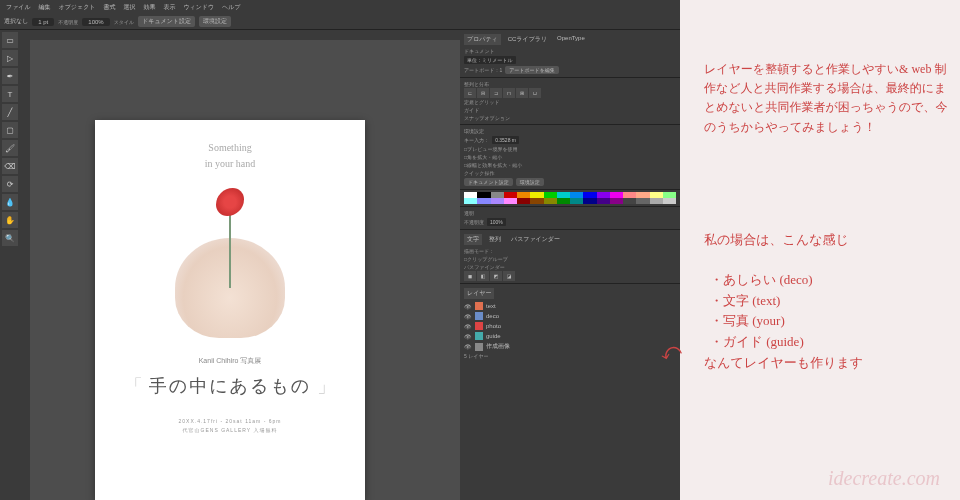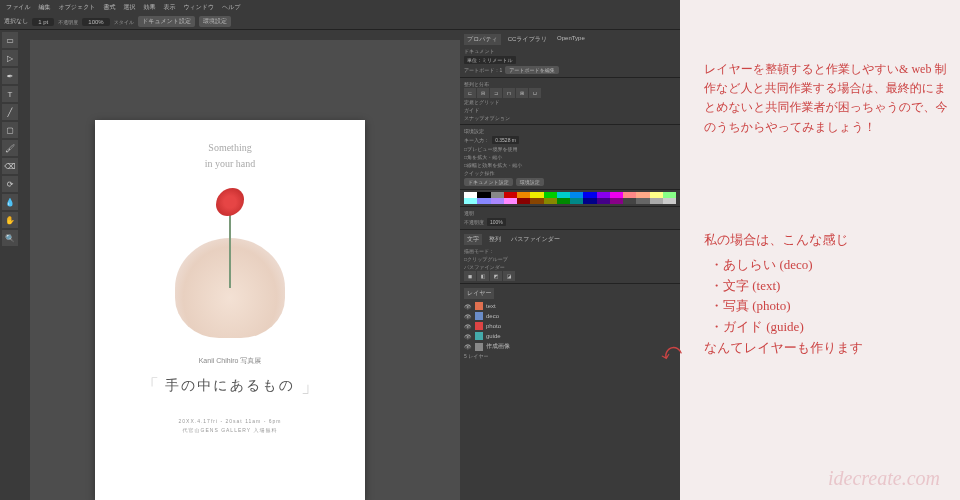--- a/index.html
+++ b/index.html
@@ -17,21 +17,21 @@
 .ruler-h { position: absolute; top: 0; left: 0; right: 0; height: 10px; background: #3a3a3a; }
 .ruler-v { position: absolute; top: 0; left: 0; bottom: 0; width: 10px; background: #3a3a3a; }
 .artboard { width: 270px; height: 380px; background: #fff; box-shadow: 0 2px 8px rgba(0,0,0,.4); padding: 18px 22px; display: flex; flex-direction: column; align-items: center; margin-left: -20px; }
 .script { font-family: cursive; font-size: 10px; color: #aaa; text-align: center; line-height: 1.2; margin-top: 4px; }
 .photo { width: 140px; height: 160px; margin-top: 8px; position: relative; }
 .hand { position: absolute; bottom: 0; left: 50%; transform: translateX(-50%); width: 110px; height: 100px; background: radial-gradient(ellipse at 50% 60%, #f3e1d4 0%, #e8d0c0 60%, #f4eded 100%); border-radius: 50% 50% 40% 40%; }
 .stem { position: absolute; top: 30px; left: 50%; width: 2px; height: 80px; background: #7a9a7a; transform: translateX(-50%); }
 .flower { position: absolute; top: 10px; left: 50%; transform: translateX(-50%); width: 28px; height: 28px; background: radial-gradient(circle, #e64545 30%, #c33 70%); border-radius: 60% 40% 60% 40%; }
 .sub { font-size: 7px; color: #888; margin-top: 18px; }
 .title-row { display: flex; align-items: center; gap: 6px; margin-top: 8px; }
-.title { font-size: 14px; color: #555; font-family: serif; letter-spacing: 2px; }
+.title { font-size: 18px; color: #555; font-family: serif; letter-spacing: 2px; }
 .bracket { font-size: 18px; color: #ccc; font-family: serif; }
 .info { font-size: 5px; color: #999; margin-top: 20px; letter-spacing: 1px; }
 .info2 { font-size: 5px; color: #999; margin-top: 3px; letter-spacing: 1px; }
 .panels { width: 220px; background: #3a3a3a; display: flex; flex-direction: column; font-size: 6px; color: #bbb; }
 .panel { border-bottom: 1px solid #222; padding: 2px 4px; }
 .p-tabs { display: flex; gap: 4px; font-size: 6px; padding: 2px 0; }
 .p-tabs span { padding: 1px 3px; }
 .p-tabs .act { background: #4a4a4a; }
 .p-row { display: flex; align-items: center; gap: 3px; padding: 1px 0; }
 .p-label { font-size: 5px; color: #999; }
@@ -42,21 +42,21 @@
 .swatch-grid { display: grid; grid-template-columns: repeat(16, 1fr); gap: 0; width: 100%; }
 .sw { height: 6px; }
 .layers-panel { flex: 1; padding: 2px 4px; position: relative; }
 .layer-row { display: flex; align-items: center; gap: 3px; padding: 1px 0; font-size: 6px; }
 .eye { width: 8px; font-size: 6px; }
 .lyr-sw { width: 8px; height: 8px; }
 .arrow { position: absolute; left: 660px; top: 340px; font-size: 20px; color: #c44; transform: rotate(-15deg); pointer-events: none; }
 .annot { position: absolute; left: 704px; font-family: cursive; color: #c44; line-height: 1.6; }
 .annot1 { top: 60px; font-size: 12px; width: 250px; }
 .annot2 { top: 230px; font-size: 13px; width: 250px; }
-.annot2 .hd { margin-bottom: 4px; }
+.annot2 .hd { margin-bottom: 19px; }
 .annot2 ul { list-style: none; padding-left: 6px; }
 .annot2 li::before { content: "・"; }
 .watermark { position: absolute; right: 20px; bottom: 10px; font-family: cursive; font-size: 20px; color: rgba(200,80,100,.25); font-style: italic; }
 </style>
 </head>
 <body>
 
 <div class="app">
   <div class="menubar">
     <span>ファイル</span>
@@ -288,19 +288,19 @@
 
 <div class="arrow">⤺</div>
 
 <div class="annot annot1">レイヤーを整頓すると作業しやすい&amp; web 制作など人と共同作業する場合は、最終的にまとめないと共同作業者が困っちゃうので、今のうちからやってみましょう！</div>
 
 <div class="annot annot2">
   <div class="hd">私の場合は、こんな感じ</div>
   <ul>
     <li>あしらい (deco)</li>
     <li>文字 (text)</li>
-    <li>写真 (photo)</li>
+    <li>写真 (your)</li>
     <li>ガイド (guide)</li>
   </ul>
   <div>なんてレイヤーも作ります</div>
 </div>
 
 <div class="watermark">idecreate.com</div>
 
 </body></html>

